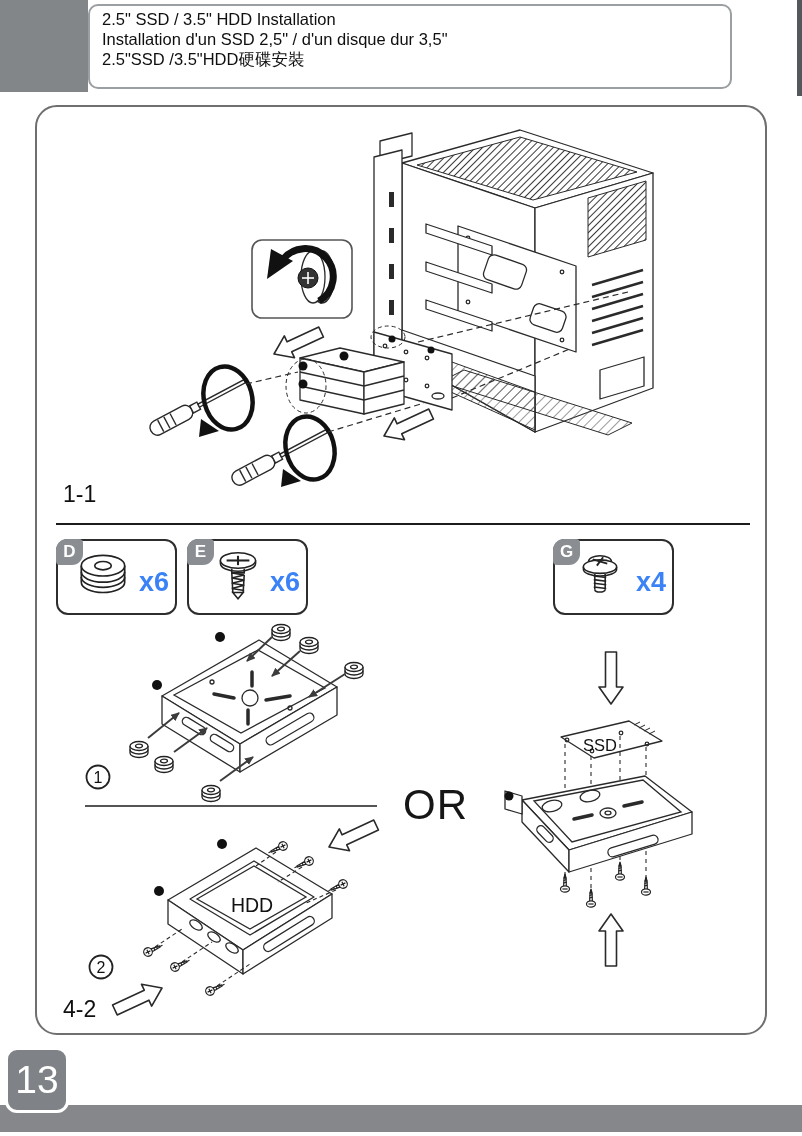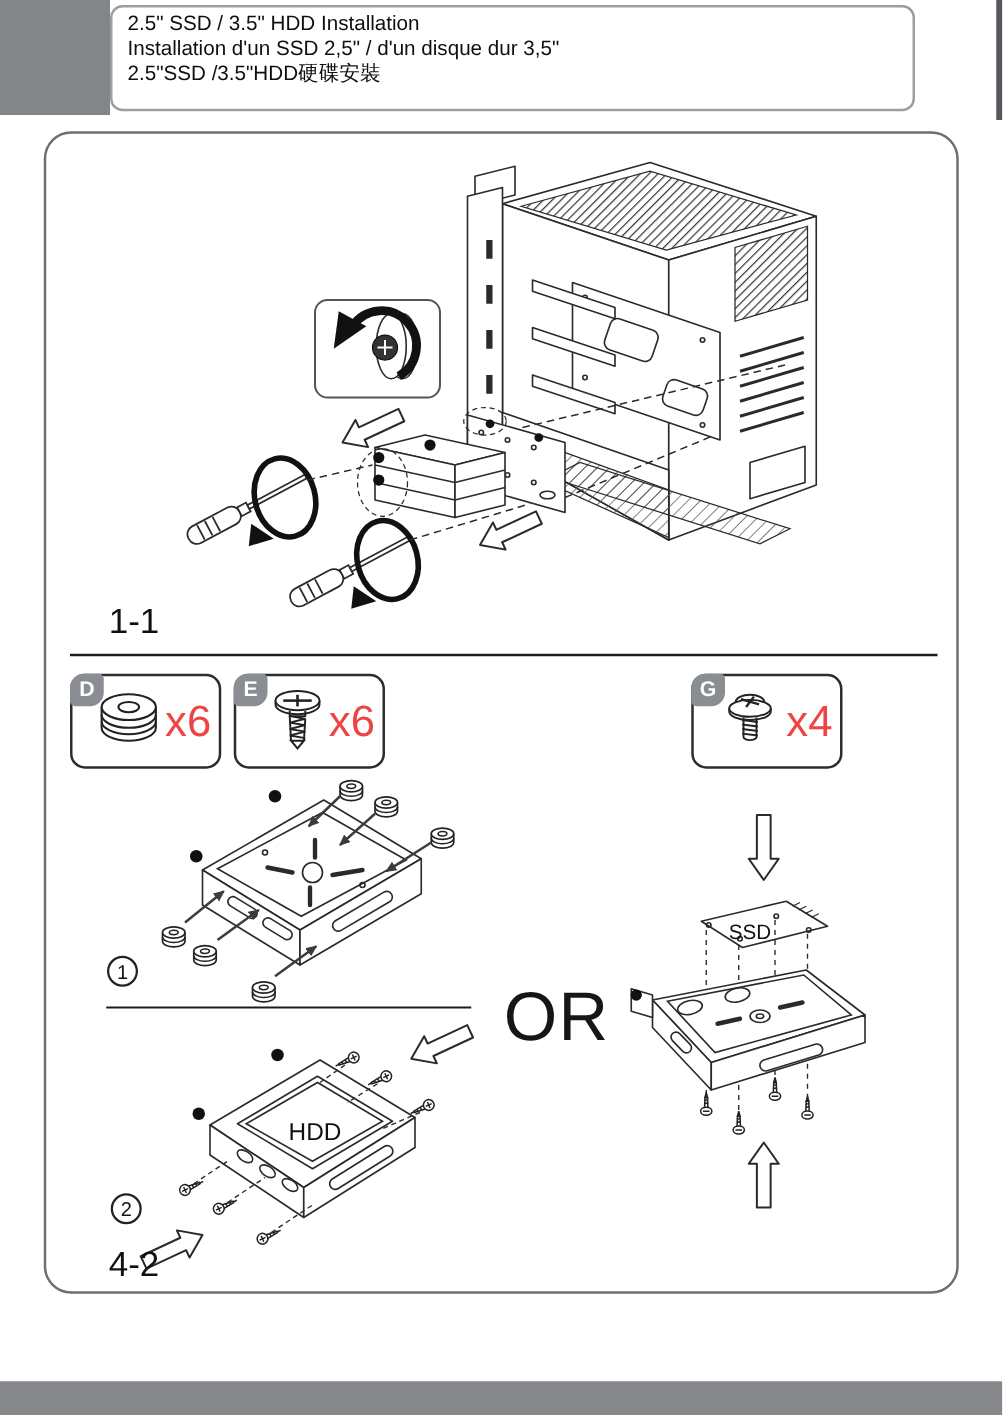--- a/index.html
+++ b/index.html
@@ -13,35 +13,35 @@
   .header-box {
     left:88px; top:4px; width:644px; height:85px; background:#fff;
     border:2px solid #9b9fa2; border-radius:10px; box-sizing:border-box;
     padding:3px 0 0 12px;
   }
   .header-line { font-size:16.5px; line-height:20.2px; color:#0f0f0f; white-space:pre; }
   .main-panel {
     left:35px; top:105px; width:732px; height:930px; box-sizing:border-box;
     border:2px solid #6f6f6f; border-radius:22px; background:#fff;
   }
-  .fig-label { font-size:28px; color:#101010;margin-left:24px; }
-  .or-label { left:403px; top:781px; font-size:55px; color:#161616; letter-spacing:1px; }
+  .fig-label { font-size:23px; color:#101010; }
+  .or-label { left:403px; top:781px; font-size:42px; color:#161616; letter-spacing:1px; }
   .divider-1 { left:56px; top:523px; width:694px; height:2px; background:#1c1c1c; }
   .part-box {
     position:absolute; width:117px; height:72px; background:#fff;
     border:2px solid #2d2d2d; border-radius:12px; box-sizing:content-box;
   }
   .part-badge {
     position:absolute; left:-2px; top:-2px; width:27px; height:26px;
     background:#8a8e92; color:#fff; font-weight:bold; font-size:17px;
     display:flex; align-items:center; justify-content:center;
     border-radius:11px 4px 11px 4px;
   }
   .part-qty {
-    position:absolute; right:6px; bottom:15px; font-size:35px; font-weight:normal; color:#ef4444;
+    position:absolute; right:6px; bottom:15px; font-size:27px; font-weight:bold; color:#3b82f6;
   }
   .part-icon { position:absolute; left:14px; top:5px; }
   .bottom-bar { left:0; top:1105px; width:802px; height:27px; background:#85878A; }
   .page-badge {
     left:5px; top:1047px; width:58px; height:60px; background:#7F8387;
     border:3px solid #fff; border-radius:12px; color:#fff; font-size:39px;
     display:flex; align-items:center; justify-content:center; box-sizing:content-box;
   }
   svg { display:block; overflow:visible; }
   svg .ln { stroke:#2a2a2a; stroke-width:1.3; fill:#fff; stroke-linejoin:round; }
@@ -428,14 +428,17 @@
       <circle cx="101" cy="967" r="11.5" fill="#fff" stroke="#222" stroke-width="1.8"></circle>
       <text x="101" y="973" font-size="16" text-anchor="middle">2</text>
     </g>
 
     <use href="#oa4" transform="translate(162,988) rotate(155)"></use>
   </svg>
 
   <div class="abs fig-label" style="left:63px; top:996px;">4-2</div>
 
   <div class="abs bottom-bar"></div>
+  <div class="abs page-badge">
+    <span>13</span>
+  </div>
 
 </div>
 
 </body></html>

